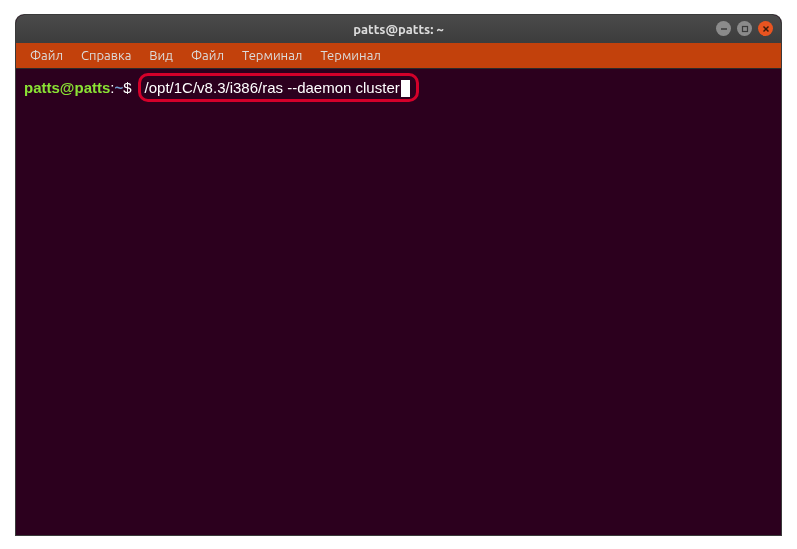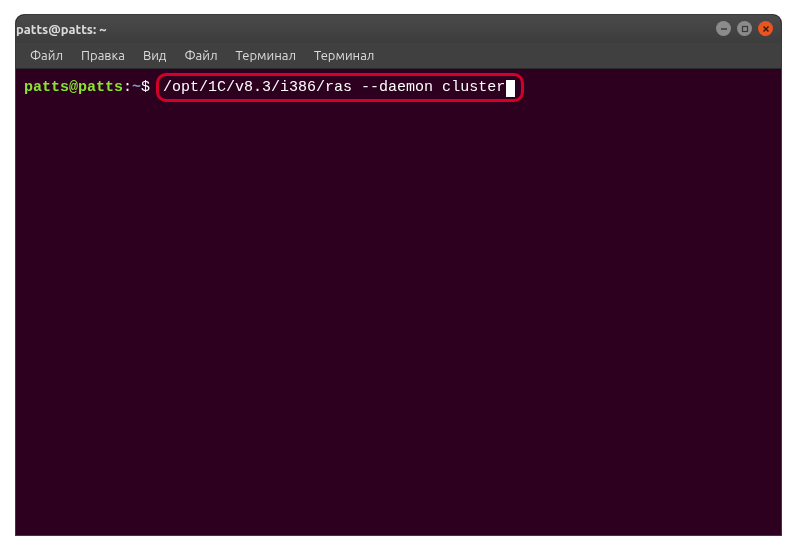--- a/index.html
+++ b/index.html
@@ -22,20 +22,21 @@
       background: #2c001e;
       border-radius: 8px 8px 0 0;
       overflow: hidden;
       box-shadow: 0 0 0 1px #3a3a3a;
     }
     .titlebar {
       height: 28px;
       background: linear-gradient(to bottom, #4a4a4a, #3c3c3c);
       display: flex;
       align-items: center;
+      justify-content: center;
       position: relative;
       border-radius: 8px 8px 0 0;
     }
     .titlebar-text {
       color: #dcdcdc;
       font-size: 13px;
       font-weight: bold;
     }
     .window-controls {
       position: absolute;
@@ -57,36 +58,36 @@
       background: #8b8b8b;
     }
     .btn-max {
       background: #8b8b8b;
     }
     .btn-close {
       background: #e95420;
     }
     .menubar {
       height: 26px;
-      background: #404040;
+      background: #c2410c;
       display: flex;
       align-items: center;
       padding: 0 6px;
       gap: 2px;
       border-bottom: 1px solid #2a2a2a;
     }
     .menu-item {
       color: #dcdcdc;
       font-size: 13px;
       padding: 3px 8px;
       cursor: pointer;
     }
     .terminal-body {
       padding: 4px 8px;
-      font-family: Liberation Mono, monospace;
+      font-family: Liberation Sans, sans-serif;
       font-size: 15px;
       line-height: 1.3;
       background: #2c001e;
       height: calc(100% - 54px);
     }
     .prompt-line {
       display: flex;
       align-items: center;
       flex-wrap: nowrap;
       white-space: pre;
@@ -147,21 +148,21 @@
         <svg width="8" height="8" viewBox="0 0 8 8">
             <line x1="1.5" y1="1.5" x2="6.5" y2="6.5" stroke="#3a1a0a" stroke-width="1.5"></line>
             <line x1="6.5" y1="1.5" x2="1.5" y2="6.5" stroke="#3a1a0a" stroke-width="1.5"></line>
           </svg>
       </div>
     </div>
   </div>
 
   <div class="menubar">
     <span class="menu-item">Файл</span>
-    <span class="menu-item">Правка</span>
+    <span class="menu-item">Справка</span>
     <span class="menu-item">Вид</span>
     <span class="menu-item">Файл</span>
     <span class="menu-item">Терминал</span>
     <span class="menu-item">Терминал</span>
   </div>
 
   <div class="terminal-body">
     <div class="prompt-line">
       <span class="prompt-user">patts@patts</span><span class="prompt-colon">:</span><span class="prompt-path">~</span><span class="prompt-dollar">$</span><span class="highlight-box"><span class="command-text">/opt/1C/v8.3/i386/ras --daemon cluster</span><span class="cursor-block"></span></span>
     </div>

